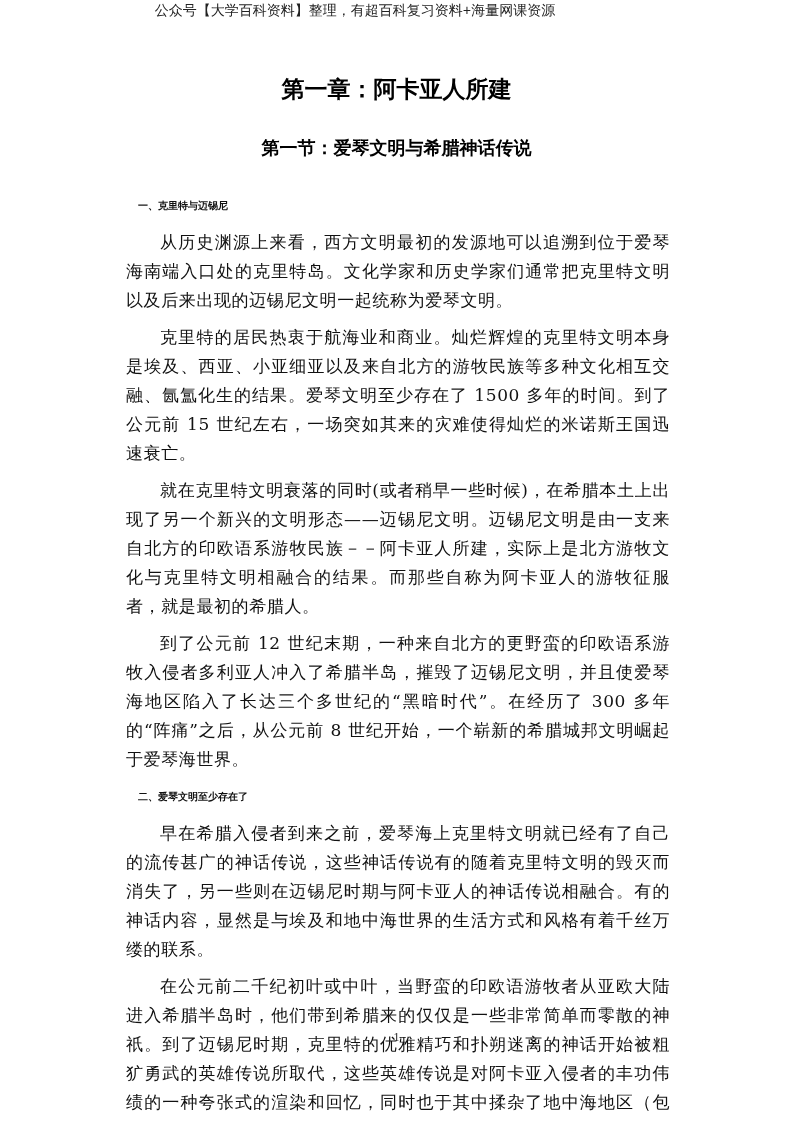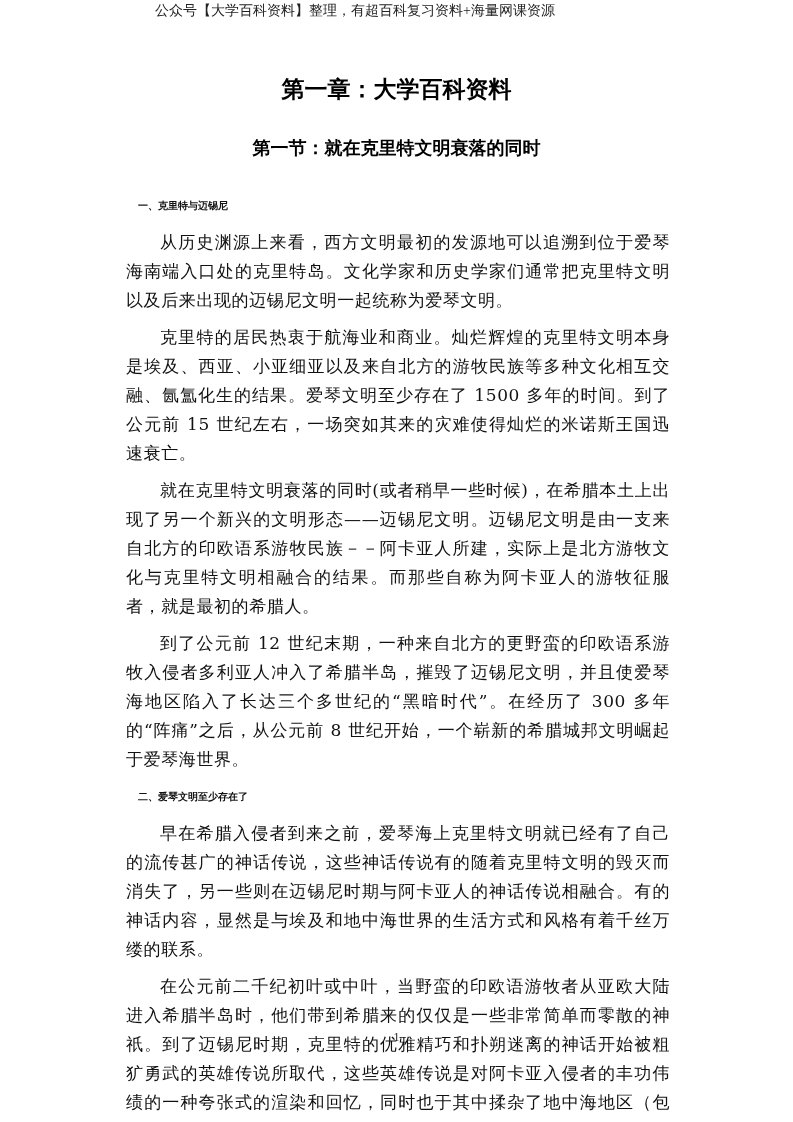--- a/index.html
+++ b/index.html
@@ -17,21 +17,21 @@
     }
     .header-banner {
       position: absolute;
       top: 2px;
       left: 0;
       width: 710px;
       text-align: center;
       font-size: 14px;
       line-height: 18px;
       color: #222;
-      font-family: Liberation Serif, serif;
+      font-family: Liberation Mono, monospace;
     }
     .chapter-title {
       position: absolute;
       top: 72px;
       left: 0;
       width: 793px;
       text-align: center;
       font-family: "DejaVu Sans", "Liberation Sans", sans-serif;
       font-weight: bold;
       font-size: 23px;
@@ -81,23 +81,23 @@
       font-size: 12px;
       font-family: "Liberation Serif", serif;
       color: #222;
     }
   </style>
 </head>
 <body>
 
 <div class="header-banner">公众号【大学百科资料】整理，有超百科复习资料+海量网课资源</div>
 
-<h1 class="chapter-title" style="margin:0;">第一章：大学百科资料</h1>
+<h1 class="chapter-title" style="margin:0;">第一章：阿卡亚人所建</h1>
 
-<h2 class="section-title" style="margin:0;">第一节：就在克里特文明衰落的同时</h2>
+<h2 class="section-title" style="margin:0;">第一节：爱琴文明与希腊神话传说</h2>
 
 <div class="content">
   <section>
     <h3 class="subhead">一、克里特与迈锡尼</h3>
     <p class="para">从历史渊源上来看，西方文明最初的发源地可以追溯到位于爱琴海南端入口处的克里特岛。文化学家和历史学家们通常把克里特文明以及后来出现的迈锡尼文明一起统称为爱琴文明。</p>
     <p class="para">克里特的居民热衷于航海业和商业。灿烂辉煌的克里特文明本身是埃及、西亚、小亚细亚以及来自北方的游牧民族等多种文化相互交融、氤氲化生的结果。爱琴文明至少存在了 1500 多年的时间。到了公元前 15 世纪左右，一场突如其来的灾难使得灿烂的米诺斯王国迅速衰亡。</p>
     <p class="para">就在克里特文明衰落的同时(或者稍早一些时候)，在希腊本土上出现了另一个新兴的文明形态——迈锡尼文明。迈锡尼文明是由一支来自北方的印欧语系游牧民族－－阿卡亚人所建，实际上是北方游牧文化与克里特文明相融合的结果。而那些自称为阿卡亚人的游牧征服者，就是最初的希腊人。</p>
     <p class="para">到了公元前 12 世纪末期，一种来自北方的更野蛮的印欧语系游牧入侵者多利亚人冲入了希腊半岛，摧毁了迈锡尼文明，并且使爱琴海地区陷入了长达三个多世纪的“黑暗时代”。在经历了 300 多年的“阵痛”之后，从公元前 8 世纪开始，一个崭新的希腊城邦文明崛起于爱琴海世界。</p>
   </section>
   <section>

